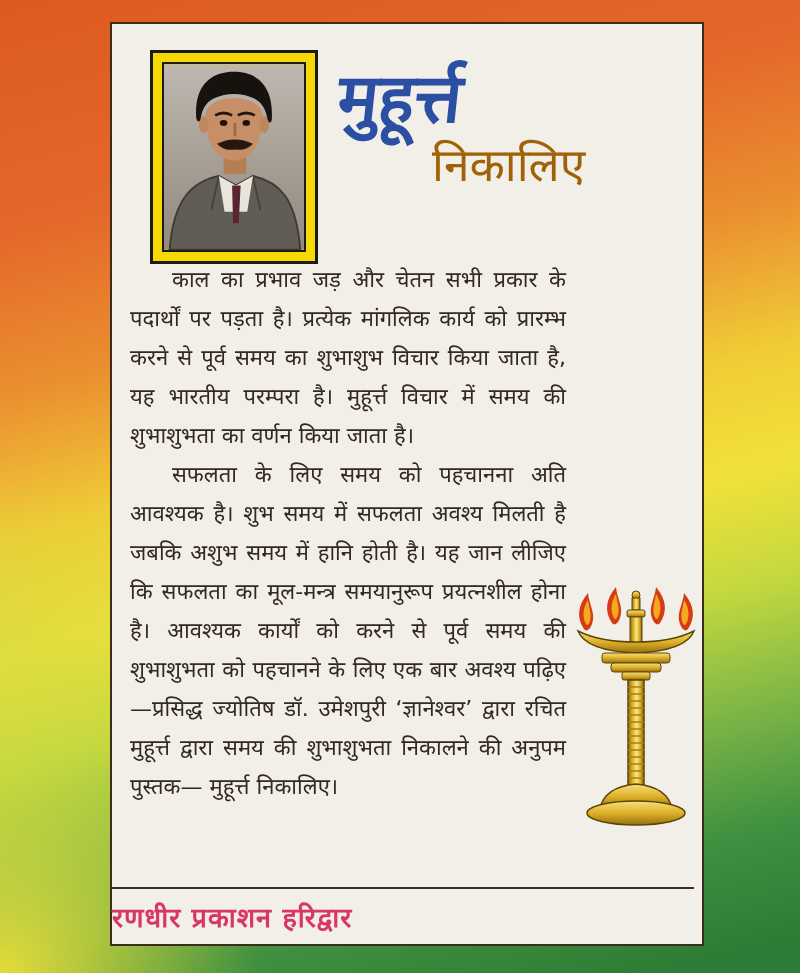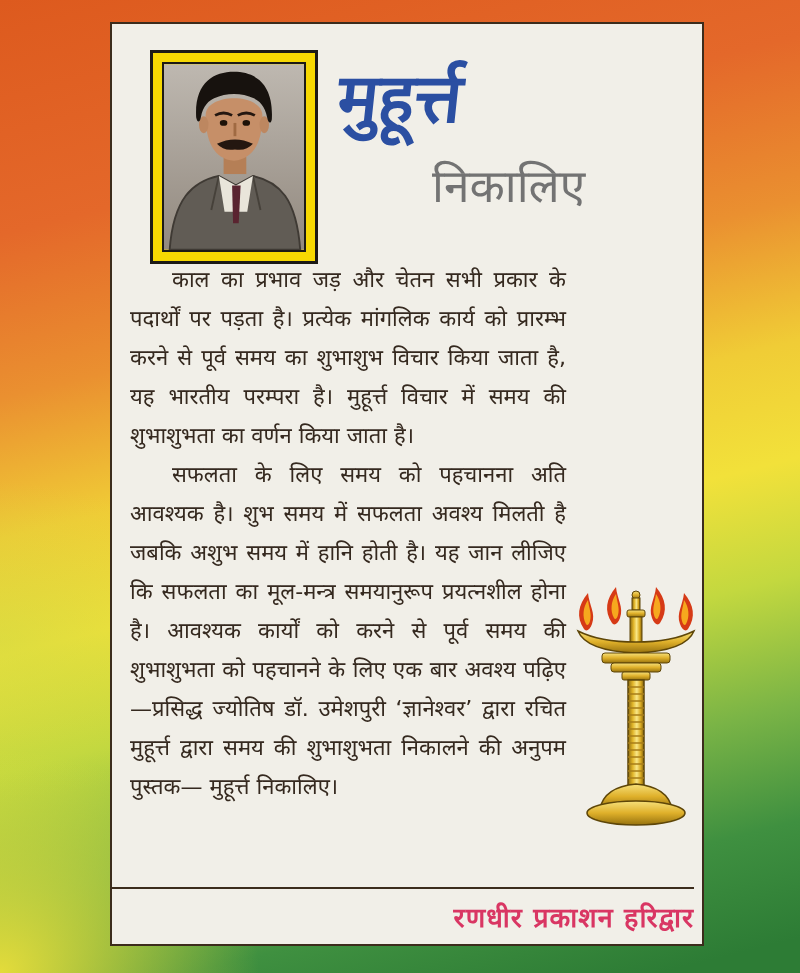--- a/index.html
+++ b/index.html
@@ -38,38 +38,38 @@
   .photo-inner svg { display:block; }
   
   .title-block { position:absolute; left:222px; top:36px; width:360px; }
   .title-1 {
     font-size:68px; line-height:1.15; font-weight:bold;
     color:#2b4fa2; transform:skewX(-6deg); transform-origin:left bottom;
     margin:0;
   }
   .title-2 {
     font-size:46px; line-height:1.1; font-weight:normal;
-    color:#737373; margin:23px 0 0 98px;
+    color:#a16207; margin:2px 0 0 98px;
   }
   
   .body-text {
     position:absolute; left:18px; top:236px; width:566px;
     font-size:22px; line-height:39px; color:#35291f;
     text-align:justify;
   }
   .body-text p { margin:0; text-indent:42px; }
   .lamp-float {
     float:right; width:120px; height:245px;
     margin-top:325px; margin-left:10px; margin-bottom:4px;
   }
   
   .publisher-strip {
     position:absolute; left:0; right:8px; bottom:0; height:55px;
     border-top:2px solid #3c2c1c;
-    display:flex; align-items:center; justify-content:flex-end;
+    display:flex; align-items:center; justify-content:flex-start;
   }
   .publisher-text {
     font-size:27px; font-weight:bold; color:#d93663; letter-spacing:1px;
   }
 </style>
 </head>
 <body>
 
 <div class="cover">
   <div class="panel">

